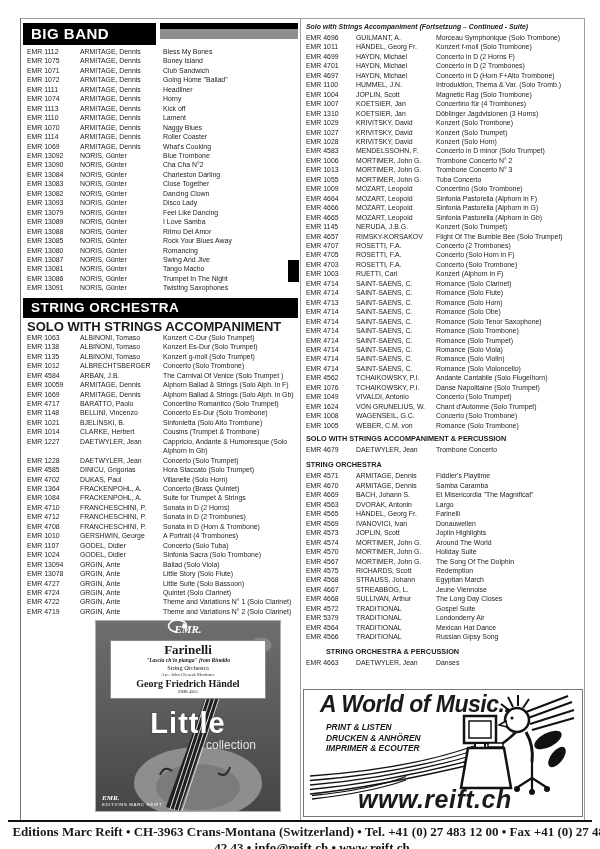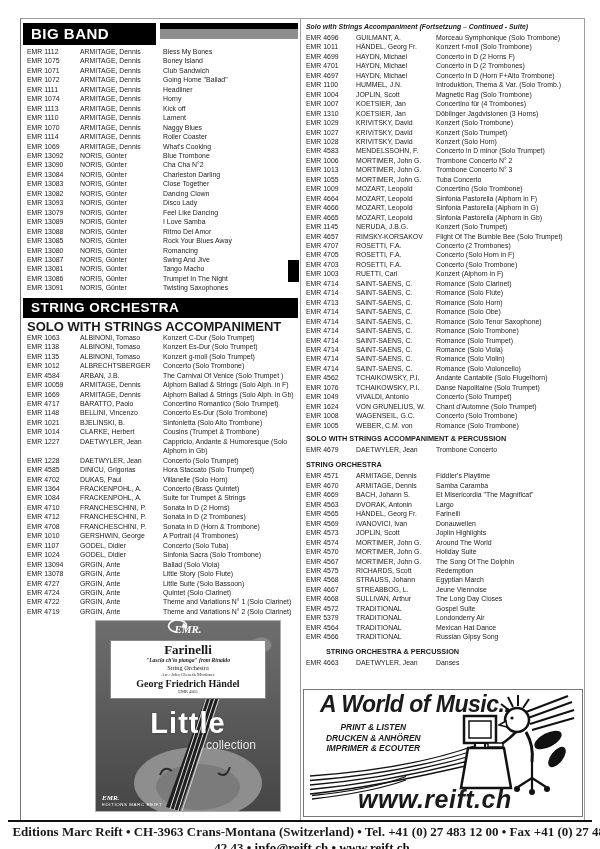--- a/index.html
+++ b/index.html
@@ -46,21 +46,21 @@
   .strings-big{position:absolute;left:0;top:86px;width:100%;text-align:center;color:#fff;font-weight:bold;font-size:29px;letter-spacing:1px;z-index:2;text-shadow:0 0 2px rgba(0,0,0,.4);}
   .strings-sub{position:absolute;right:24px;top:117px;color:#e4e4e4;font-size:12px;z-index:2;}
   .violin{position:absolute;left:0;bottom:0;z-index:1;}
   .promo .pub{position:absolute;left:6px;bottom:4px;color:#fff;z-index:3;}
   .promo .pub .pl{font-family:"Liberation Serif",serif;font-weight:bold;font-style:italic;font-size:7px;line-height:8px;}
   .promo .pub .pt{font-size:4.4px;letter-spacing:.6px;}
 
   
   .ad{position:relative;margin:22px 1px 0 1px;height:126px;background:#fff;border:1px solid #777;}
   .ad .headline{position:absolute;left:16px;top:1px;font-weight:bold;font-style:italic;font-size:23px;letter-spacing:-.5px;}
-  .ad .slogan{position:absolute;left:22px;top:32px;font-weight:bold;font-style:italic;font-size:8.4px;line-height:10.5px;text-align:center;}
+  .ad .slogan{position:absolute;left:22px;top:32px;font-weight:bold;font-style:italic;font-size:8.4px;line-height:10.5px;text-align:left;}
   .ad .url{position:absolute;left:54px;bottom:2px;font-weight:bold;font-style:italic;font-size:25px;letter-spacing:.5px;}
   .ad svg{position:absolute;}
 
   
   .footer-line{position:absolute;left:8px;right:8px;top:820px;border-top:2px solid #111;}
   .footer{position:absolute;left:12px;top:824px;width:100%;text-align:center;font-family:"Liberation Serif",serif;font-weight:bold;font-size:13px;}
   .footer a{color:#111;text-decoration:underline;}
 </style>
 </head>
 <body>

